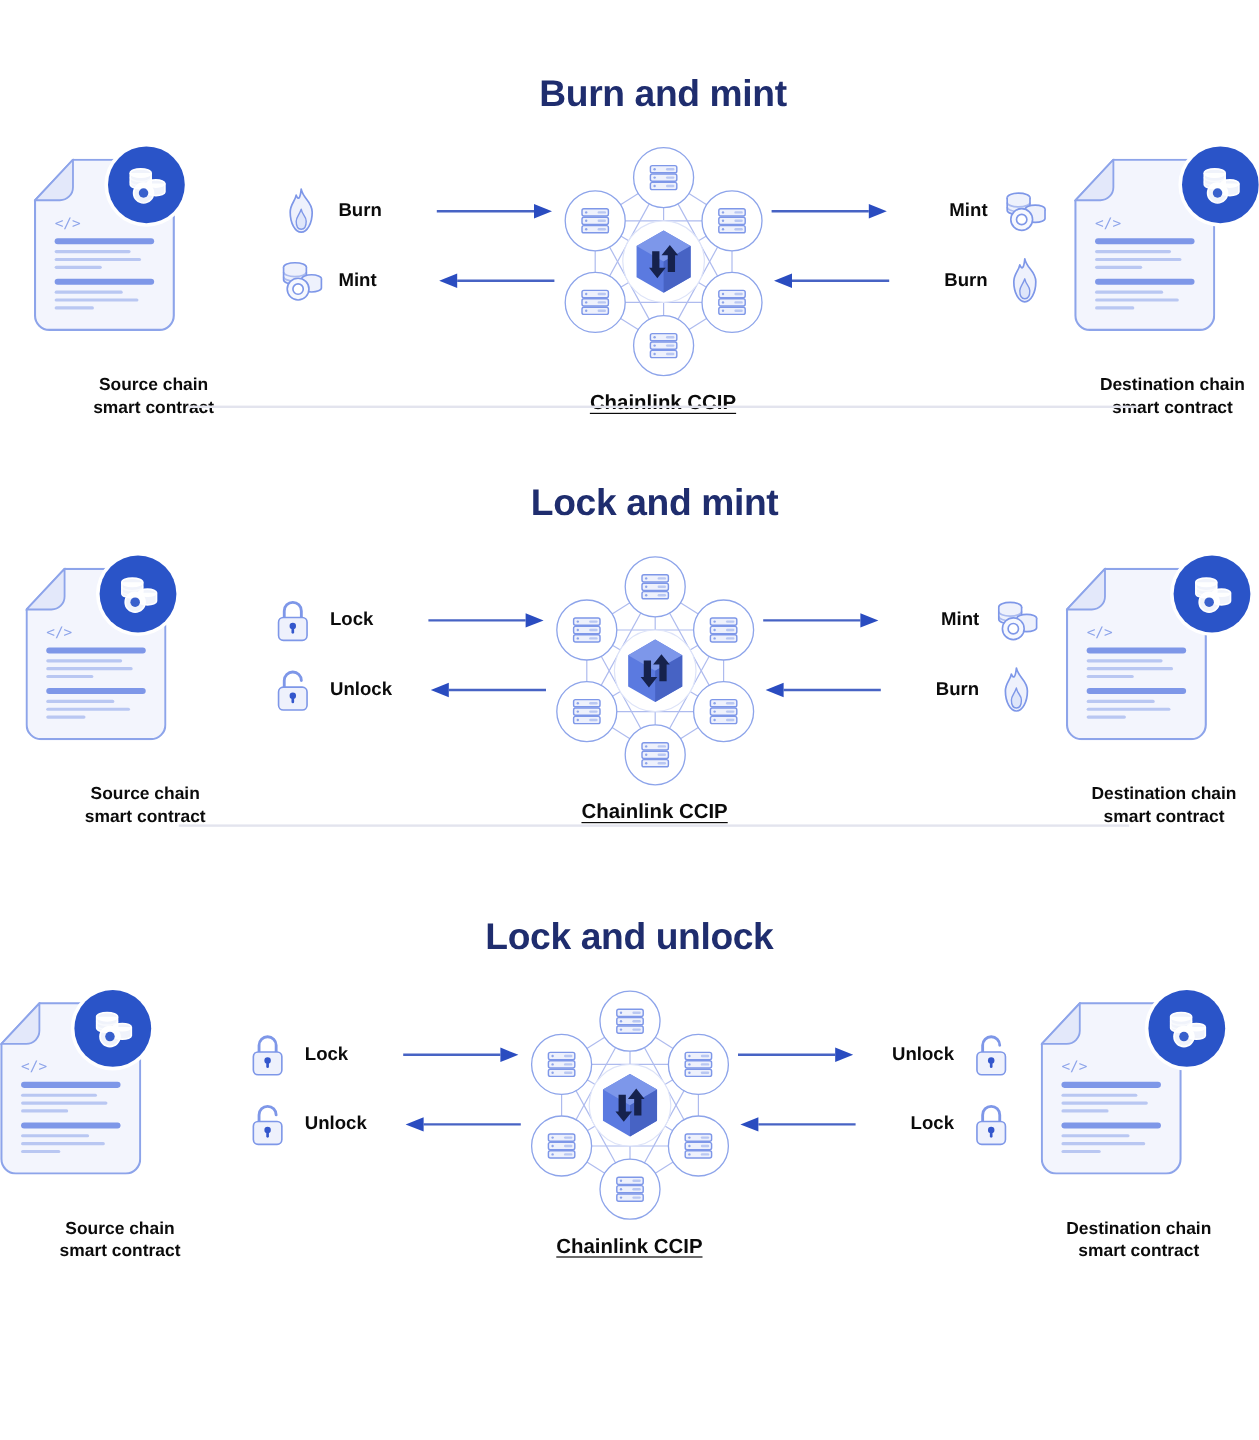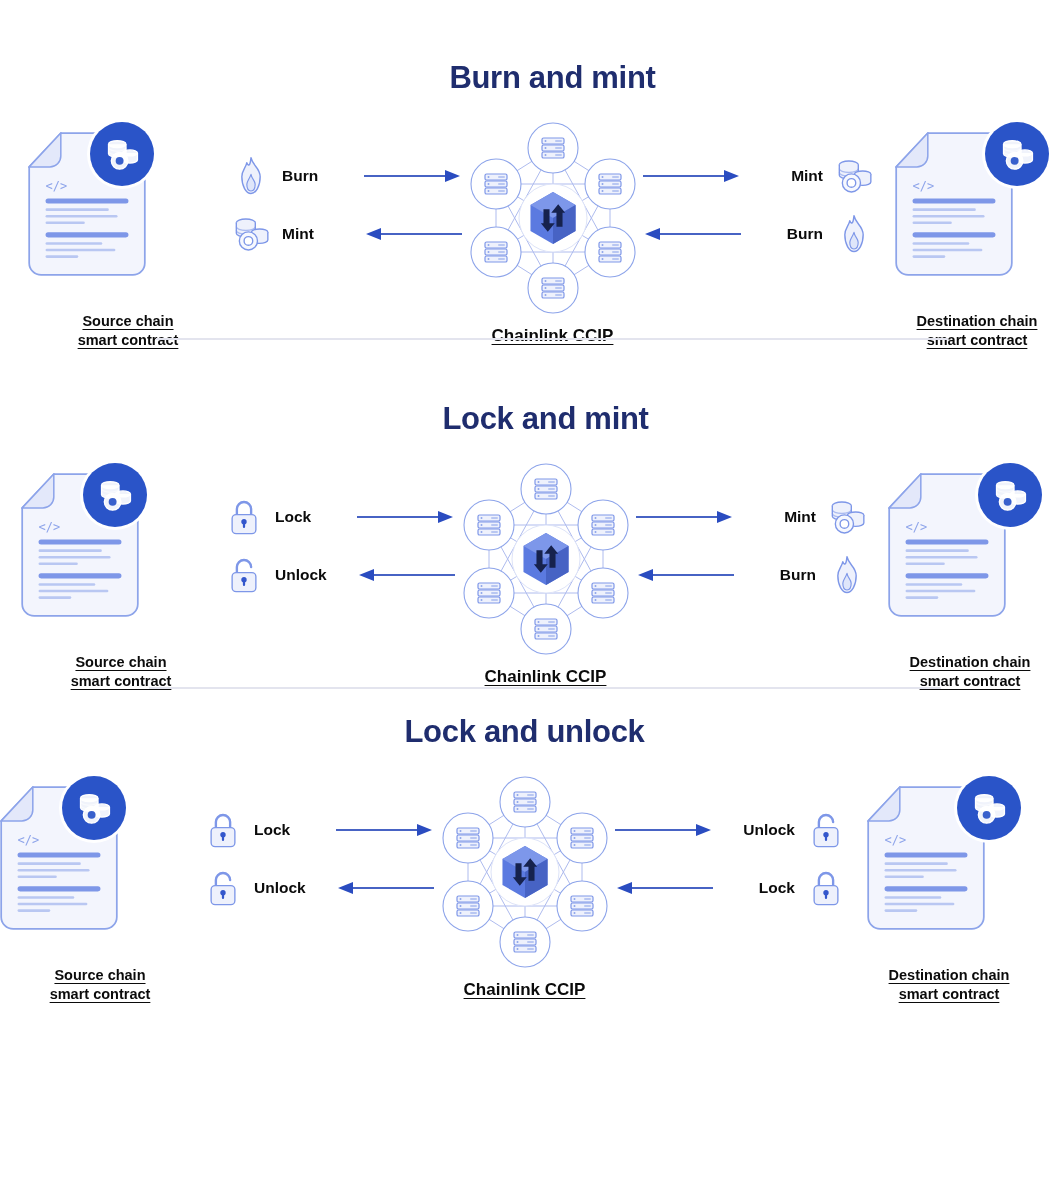--- a/index.html
+++ b/index.html
@@ -82,21 +82,20 @@
   .chain-label {
     text-align: center;
     font-size: 14.5px;
     font-weight: bold;
     color: #0b0b0b;
     line-height: 18.5px;
     white-space: nowrap;
   }
   .chain-label span {
     display: block;
-    text-decoration: underline;
     text-underline-offset: 3px;
   }
 
   
   .ops-col {
     position: relative;
     width: 150px;
     padding-top: 26px;
   }
   .op-row {
@@ -580,21 +579,21 @@
         <div class="chain-label" style="margin-top:30px;">
           <span>Destination chain</span>
           <span>smart contract</span>
         </div>
       </div>
 
     </div>
     <div class="divider" style="top:338px;"></div>
   </div>
 
-  <div class="section" style="padding-top:24px;">
+  <div class="section" style="padding-top:73px;">
     <h2 class="section-title">Lock and unlock</h2>
 
     <div class="row" style="margin-top:26px;">
 
       <div class="contract-col">
         <div class="doc-wrap">
           <svg class="doc-svg" width="118" height="144" viewBox="0 0 108 132">
               <use href="#sym-doc"></use>
             </svg>
           <div class="badge left-doc">

